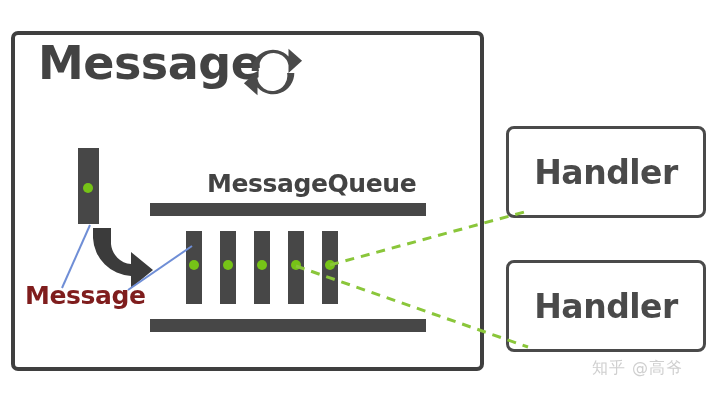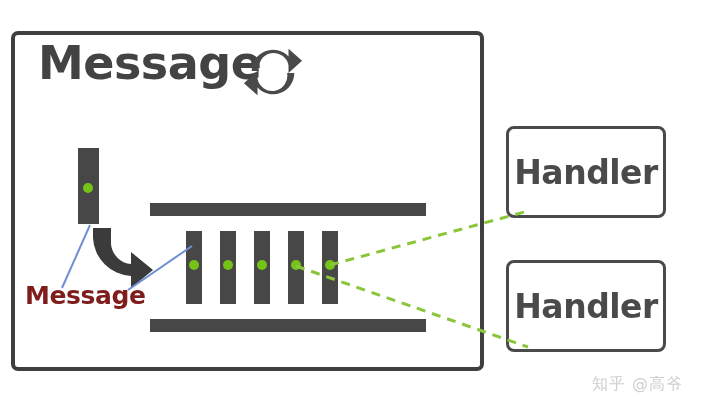--- a/index.html
+++ b/index.html
@@ -127,21 +127,21 @@
     color: #7f1d1d;
     letter-spacing: -0.4px;
     line-height: 1;
     white-space: nowrap;
   }
 
   
   .handler-box {
     position: absolute;
     left: 506px;
-    width: 160px;
+    width: 200px;
     height: 92px;
     border: 3px solid #4a4a4a;
     border-radius: 8px;
     background: #ffffff;
     box-sizing: border-box;
   }
   .handler-box.h1 { top: 126px; }
   .handler-box.h2 { top: 260px; }
   .handler-label {
     position: absolute;
@@ -164,21 +164,21 @@
     top: 0;
     width: 720px;
     height: 404px;
     pointer-events: none;
   }
 
   
   .watermark {
     position: absolute;
     left: 592px;
-    top: 374px;
+    top: 358px;
     font-size: 16px;
     color: #cfcfcf;
     font-weight: 500;
     letter-spacing: 1px;
     white-space: nowrap;
   }
 </style>
 </head>
 <body>
 
@@ -192,20 +192,21 @@
     <svg viewBox="0 0 64 64" width="62" height="62" aria-hidden="true">
 
       <path d="M10 31 A22 22 0 0 1 48 16 L48 8 L62 20.5 L48 33 L48 25
                A15.5 15.5 0 0 0 17.5 31 Z" fill="#4a4a4a"></path>
 
       <path d="M54 33 A22 22 0 0 1 16 48 L16 56 L2 43.5 L16 31 L16 39
                A15.5 15.5 0 0 0 46.5 33 Z" fill="#4a4a4a"></path>
     </svg>
   </div>
 
+  <div class="mq-title">MessageQueue</div>
 
   <div class="mq-rail top"></div>
   <div class="mq-rail bottom"></div>
 
   <div class="msg-bar" style="left:186px;"></div>
   <div class="msg-dot" style="left:189px; top:260px;"></div>
 
   <div class="msg-bar" style="left:220px;"></div>
   <div class="msg-dot" style="left:223px; top:260px;"></div>
 

